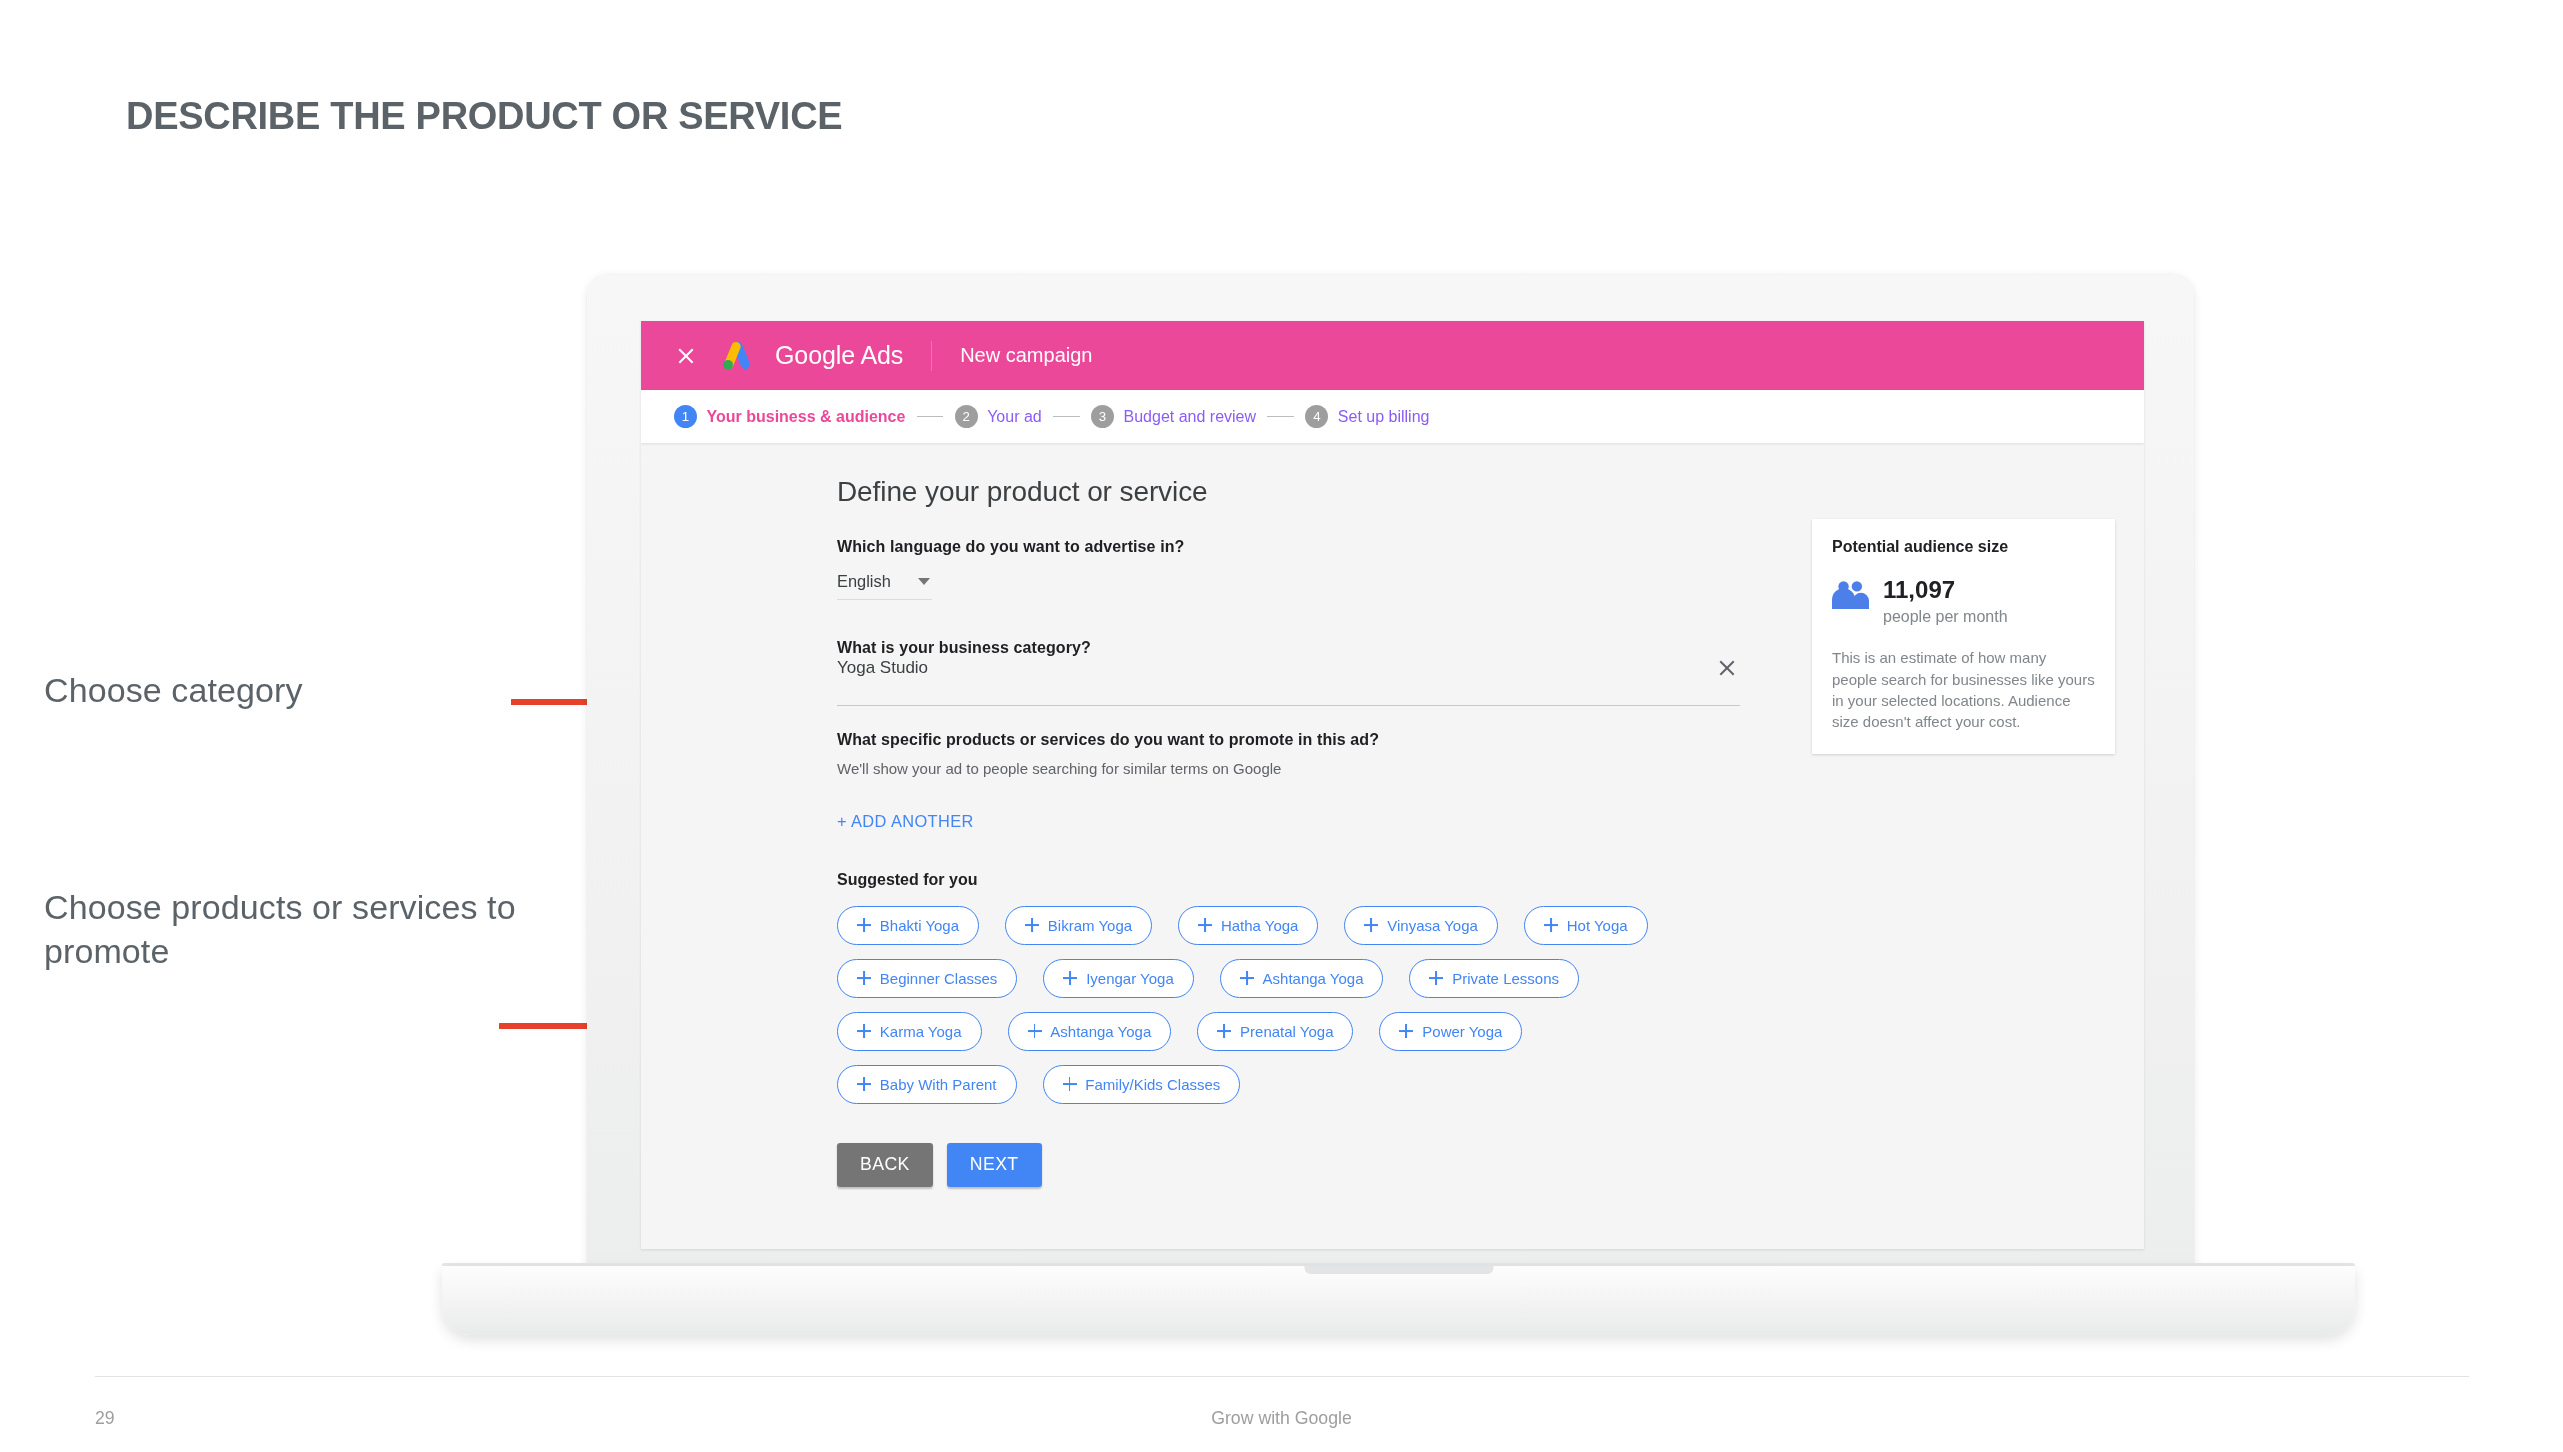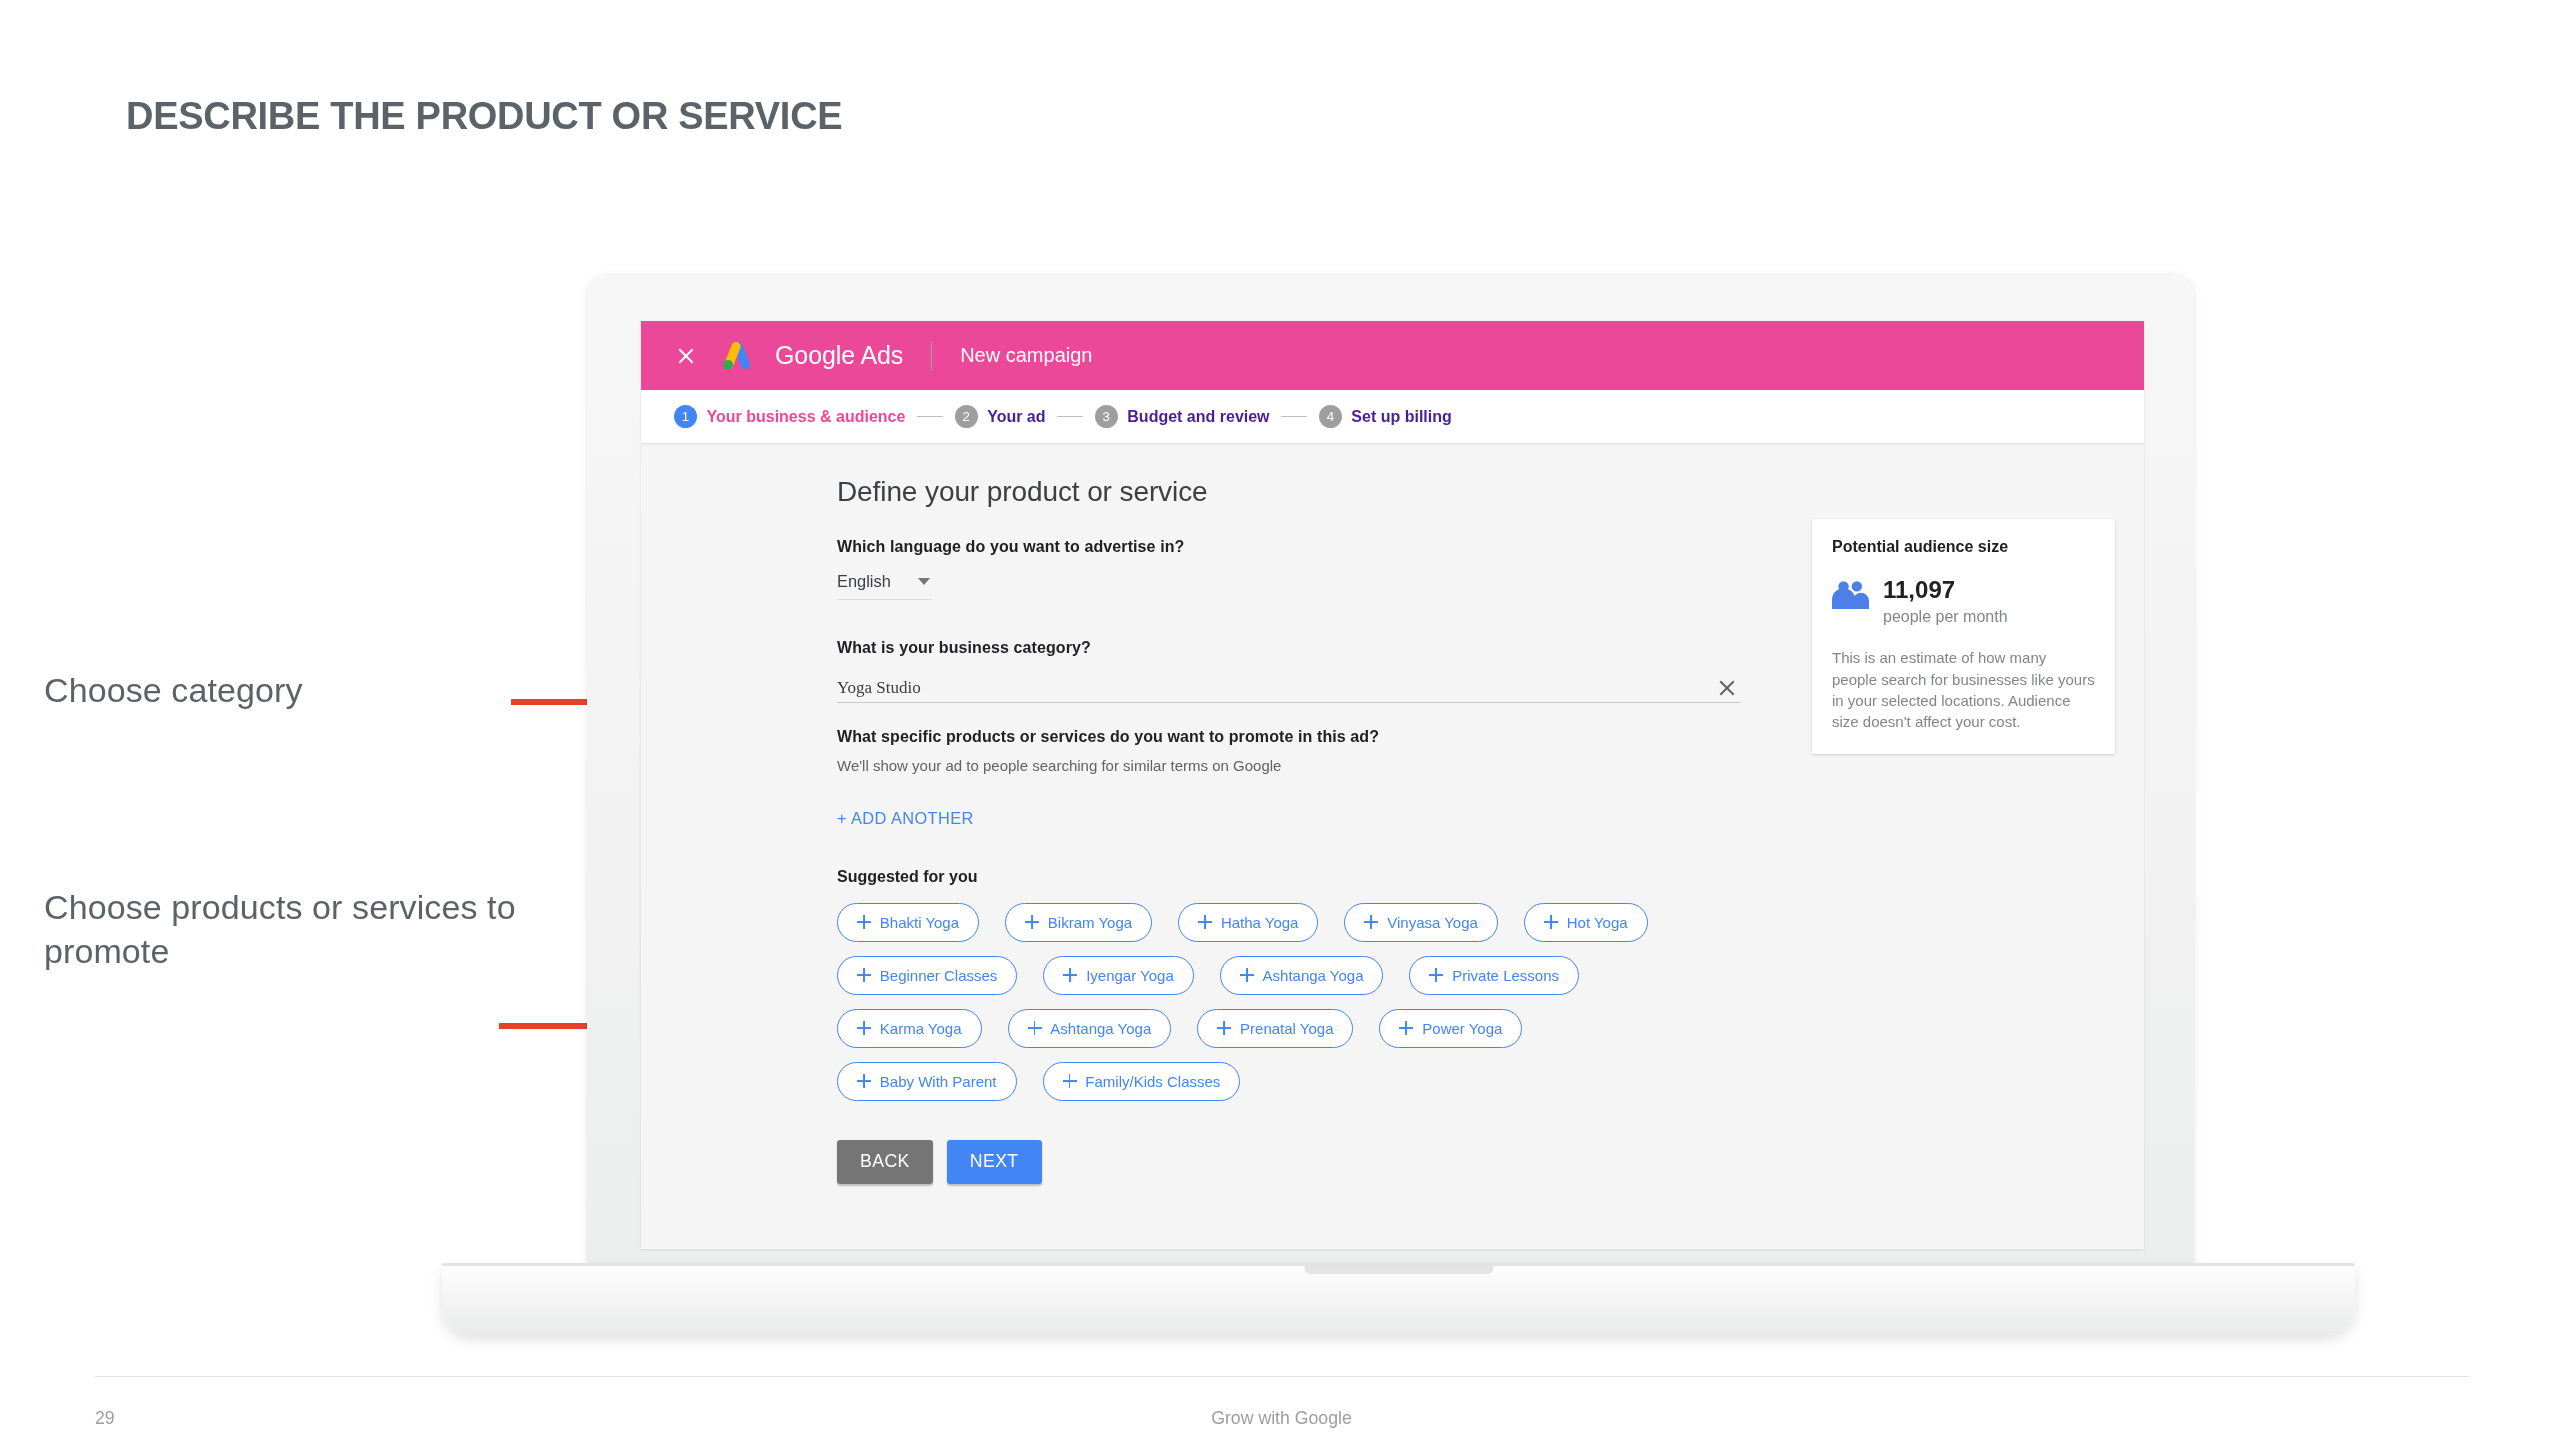--- a/index.html
+++ b/index.html
@@ -130,21 +130,21 @@
   }
   .step{ display:flex;align-items:center;gap:9.5px;white-space:nowrap; cursor:pointer;}
   .step-num{
     width:23px;height:23px;border-radius:50%;
     display:flex;align-items:center;justify-content:center;
     color:#fff;font-size:13.3px;font-weight:500;
     flex:0 0 auto;
   }
   .step.active .step-num{ background:#4285f4; }
   .step .step-num{ background:#9e9e9e; }
-  .step-label{ font-size:16px;color:#4c1d95;font-weight:700; }
+  .step-label{ font-size:16px;color:#8b5cf6;font-weight:400; }
   .step.active .step-label{ color:#ec4899;font-weight:bold; }
   .step-dash{
     width:26.5px;height:1.3px;background:#bdbdbd;margin:0 11.4px;flex:0 0 auto;
   }
 
   
   .content{
     position:relative;
     height:806px;
     background:#f5f5f5;
@@ -170,27 +170,25 @@
     width:0;height:0;
     border-left:6.3px solid transparent;
     border-right:6.3px solid transparent;
     border-top:7px solid #757575;
   }
 
   .gap-lg{ height:39px; }
   .gap-md{ height:25px; }
 
   .text-input{
-    margin-top:20px;
     width:903px;
     display:flex;align-items:center;justify-content:space-between;
-    padding-bottom:3px;
+    padding-bottom:26px;
     border-bottom:1.3px solid #c6c8ca;
     cursor:text;
-    font-family:Liberation Serif, serif;
   }
   .text-input .val{ font-size:17px;color:#3c4043; }
   .clear-x{ width:21.5px;height:21.5px;position:relative;cursor:pointer;margin-right:2.5px;}
   .clear-x:before,.clear-x:after{
     content:"";position:absolute;left:50%;top:50%;
     width:19px;height:1.9px;background:#5f6368;
   }
   .clear-x:before{ transform:translate(-50%,-50%) rotate(45deg); }
   .clear-x:after { transform:translate(-50%,-50%) rotate(-45deg); }
 

